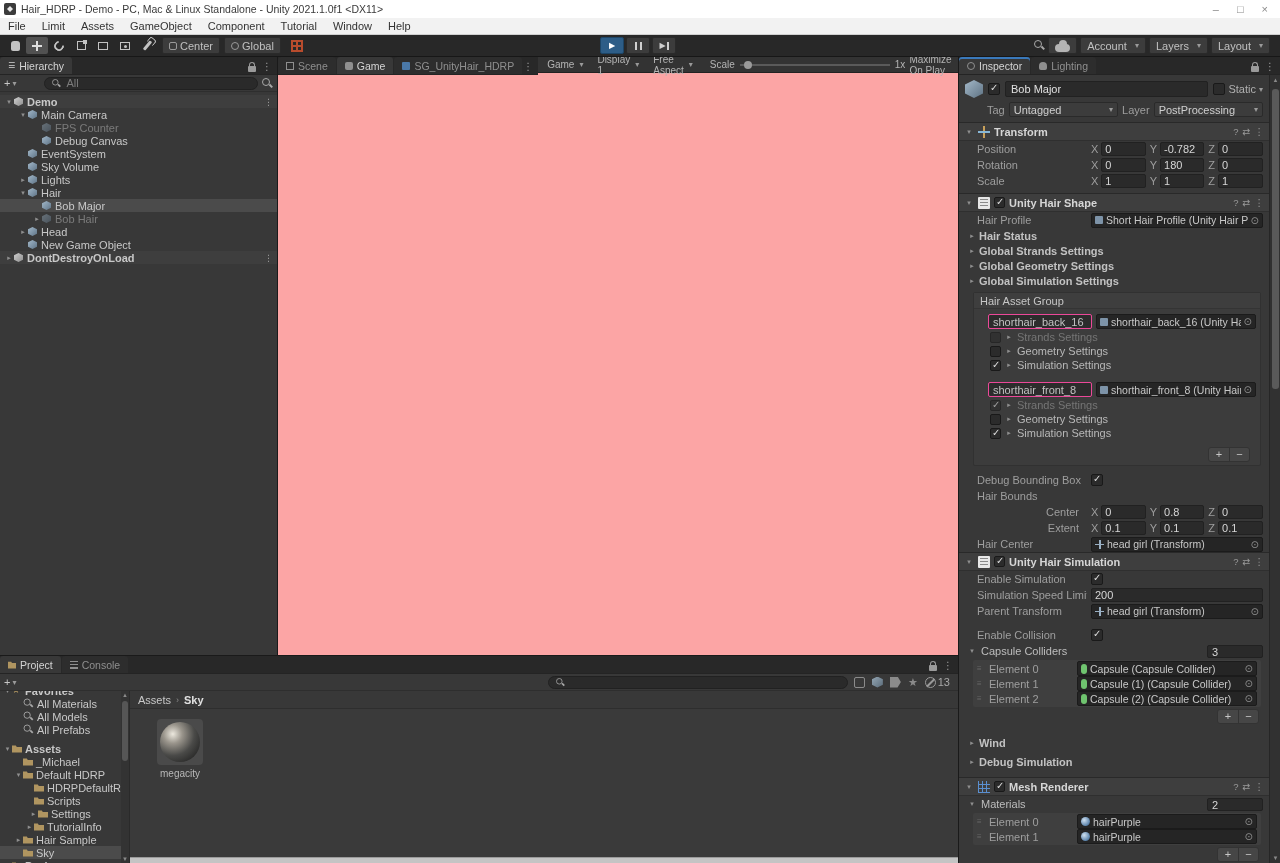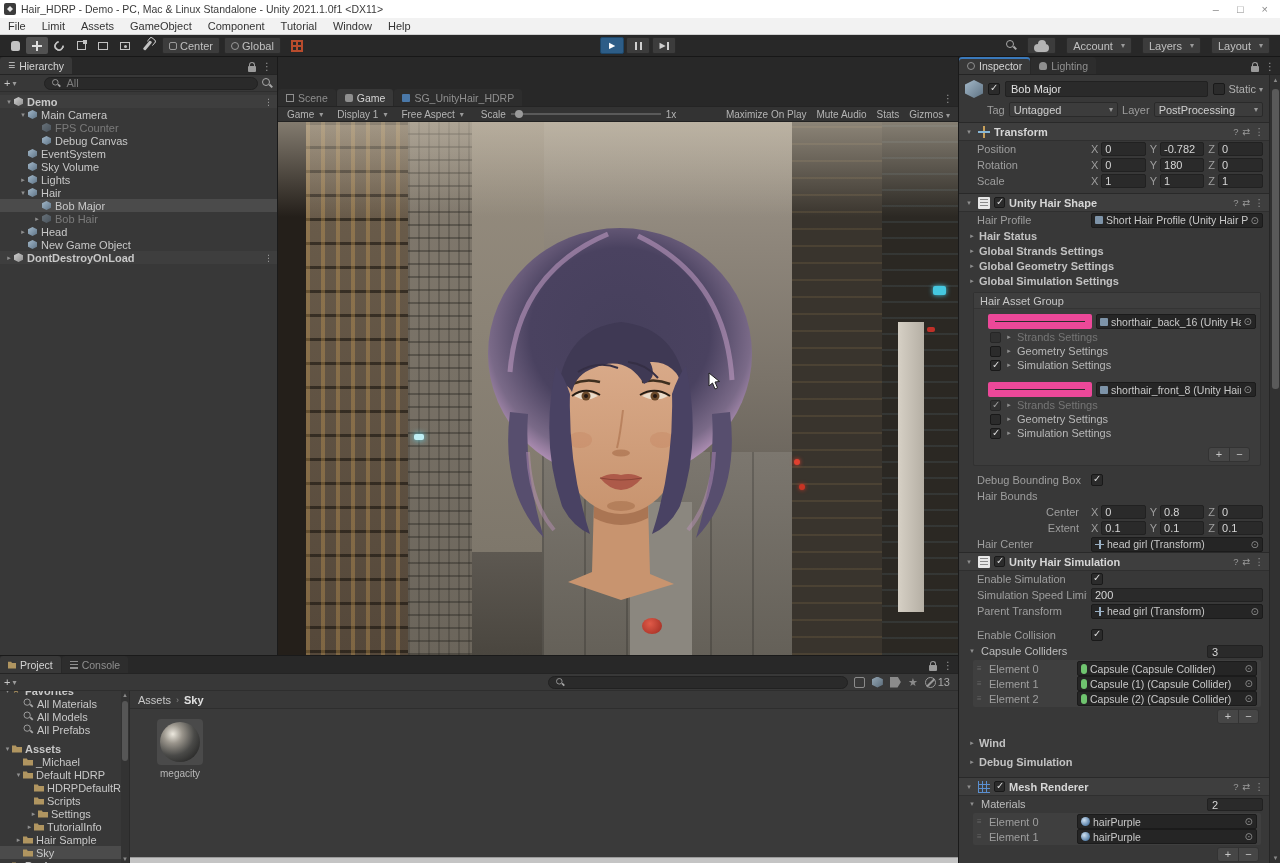--- a/index.html
+++ b/index.html
@@ -37,21 +37,21 @@
   .grid-snap { width:12px; height:12px; margin-left:10px;
     background:
       repeating-linear-gradient(0deg,#c8502e 0 2px,transparent 2px 5px),
       repeating-linear-gradient(90deg,#c8502e 0 2px,transparent 2px 5px);
     opacity:.9; }
   .play-group { position:absolute; left:600px; top:2px; display:flex; gap:2px; }
   .pg-btn { width:24px; height:17px; background:#3c3c3c; border:1px solid #2a2a2a; border-radius:2px; display:flex; align-items:center; justify-content:center; color:#cfcfcf; font-size:8px; }
   .pg-btn.active { background:#2d5d87; border-color:#1d4566; color:#fff; }
   .pause-bars { width:7px; height:8px; border-left:2px solid #cfcfcf; border-right:2px solid #cfcfcf; }
   .step-bar { width:2px; height:8px; background:#cfcfcf; margin-left:1px; }
-  .tb-right { margin-left:auto; display:flex; align-items:center; gap:10px; padding-right:6px; }
+  .tb-right { margin-left:auto; display:flex; align-items:center; gap:3px; padding-right:6px; }
   .ico-search { width:11px; height:11px; position:relative; }
   .ico-search::before { content:""; position:absolute; left:0; top:0; width:6px; height:6px; border:1.5px solid #a8a8a8; border-radius:50%; }
   .ico-search::after { content:""; position:absolute; left:7px; top:7px; width:4px; height:1.5px; background:#a8a8a8; transform:rotate(45deg); }
   .ico-cloud { width:15px; height:8px; background:#b4b4b4; border-radius:5px; position:relative; margin-top:4px; }
   .ico-cloud::before { content:""; position:absolute; left:4px; top:-4px; width:8px; height:8px; background:#b4b4b4; border-radius:50%; }
   .dd-btn { height:17px; background:#3c3c3c; border:1px solid #2a2a2a; border-radius:2px; display:flex; align-items:center; gap:8px; padding:0 6px; color:#c0c0c0; }
   .dd-caret { font-size:8px; color:#9a9a9a; }
 
   
   .workspace { display:flex; height:806px; }
@@ -88,21 +88,21 @@
   .h-row.selected { background:#4b4b4b; }
   .h-row.scene { background:#3e3e3e; font-weight:bold; }
   .h-row.disabled .h-label, .h-row.disabled .h-ico { opacity:.45; }
   .h-arrow { width:10px; text-align:center; color:#8f8f8f; font-size:7px; flex-shrink:0; }
   .h-ico { width:9px; height:9px; flex-shrink:0; background:linear-gradient(135deg,#a3b8c8 0%,#7d93a6 55%,#5f7384 100%); clip-path:polygon(50% 0,100% 25%,100% 75%,50% 100%,0 75%,0 25%); }
   .h-ico.unity { background:linear-gradient(135deg,#cfcfcf,#8f8f8f); }
   .h-label { margin-left:4px; white-space:nowrap; }
   .row-menu { margin-left:auto; color:#9a9a9a; font-size:9px; font-weight:normal; }
 
   
-  .viewport { width:680px; display:flex; flex-direction:column; background:#fca5a5;margin-top:32px; }
+  .viewport { width:680px; display:flex; flex-direction:row; background:#fca5a5; }
   .gv-toolbar { height:16px; background:#333333; border-bottom:1px solid #222; display:flex; align-items:center; padding:0 4px; gap:4px; color:#b4b4b4; font-size:10px; }
   .gv-dd { display:flex; align-items:center; gap:5px; padding:0 5px; height:14px; }
   .gv-scale { display:flex; align-items:center; gap:5px; margin-left:8px; }
   .scale-track { width:150px; height:2px; background:#5a5a5a; position:relative; }
   .scale-knob { position:absolute; left:4px; top:-3px; width:8px; height:8px; border-radius:50%; background:#9a9a9a; }
   .gv-right { margin-left:auto; display:flex; align-items:center; gap:10px; padding-right:4px; }
   .game-canvas { position:relative; width:680px; height:564px; overflow:hidden;
     background:linear-gradient(180deg,#a29a8d 0,#8e867b 120px,#7a7369 260px,#5f5a53 420px,#4a463f 100%); }
   .bldg { position:absolute; }
   .b-left-edge { left:0; top:0; width:34px; height:100%; background:#241f1a; }
@@ -181,21 +181,21 @@
   .mi-asset { width:8px; height:8px; background:#7d93a8; border-radius:1px; }
   .mi-trans { width:9px; height:9px; position:relative; }
   .mi-trans::before { content:""; position:absolute; left:4px; top:0; width:1.5px; height:9px; background:#9ab0c4; }
   .mi-trans::after { content:""; position:absolute; left:0; top:4px; width:9px; height:1.5px; background:#9ab0c4; }
   .mi-capsule { width:6px; height:10px; border-radius:3px; background:#6fc46f; }
   .mi-material { width:9px; height:9px; border-radius:50%; background:radial-gradient(circle at 35% 35%,#cfe0f0,#5a82aa 70%,#2e4a66); }
   .fold-row { display:flex; gap:2px; align-items:center; height:15px; padding-left:8px; font-weight:bold; color:#c2c2c2; }
   .group-box { margin:4px 8px 2px 14px; background:#3c3c3c; border:1px solid #313131; border-radius:2px; }
   .group-header { height:16px; line-height:16px; padding-left:6px; background:#3e3e3e; border-bottom:1px solid #343434; color:#c6c6c6; }
   .asset-row { display:flex; gap:4px; height:17px; align-items:center; padding:0 4px 0 14px; margin-top:4px; }
-  .name-field { width:104px; flex-shrink:0; background:#2c2c2c; border:7px solid #ec4899; border-radius:2px; height:15px; line-height:14px; padding:0 4px; color:#c2c2c2; overflow:hidden; white-space:nowrap; }
+  .name-field { width:104px; flex-shrink:0; background:#2c2c2c; border:1px solid #ec4899; border-radius:2px; height:15px; line-height:14px; padding:0 4px; color:#c2c2c2; overflow:hidden; white-space:nowrap; }
   .set-row { display:flex; gap:4px; align-items:center; height:14px; padding-left:16px; }
   .set-row .fold { width:8px; }
   .set-label { color:#b8b8b8; }
   .set-row.dim .set-label { color:#757575; }
   .set-row.dim .cb { opacity:.6; }
   .set-row .cb { width:11px; height:11px; }
   .list-footer { display:flex; justify-content:flex-end; padding:2px 10px 3px 0; }
   .pm-btns { display:flex; background:#464646; border:1px solid #333; border-radius:3px; overflow:hidden; }
   .pm { width:20px; height:13px; text-align:center; line-height:12px; color:#c8c8c8; }
   .pm + .pm { border-left:1px solid #333; }

